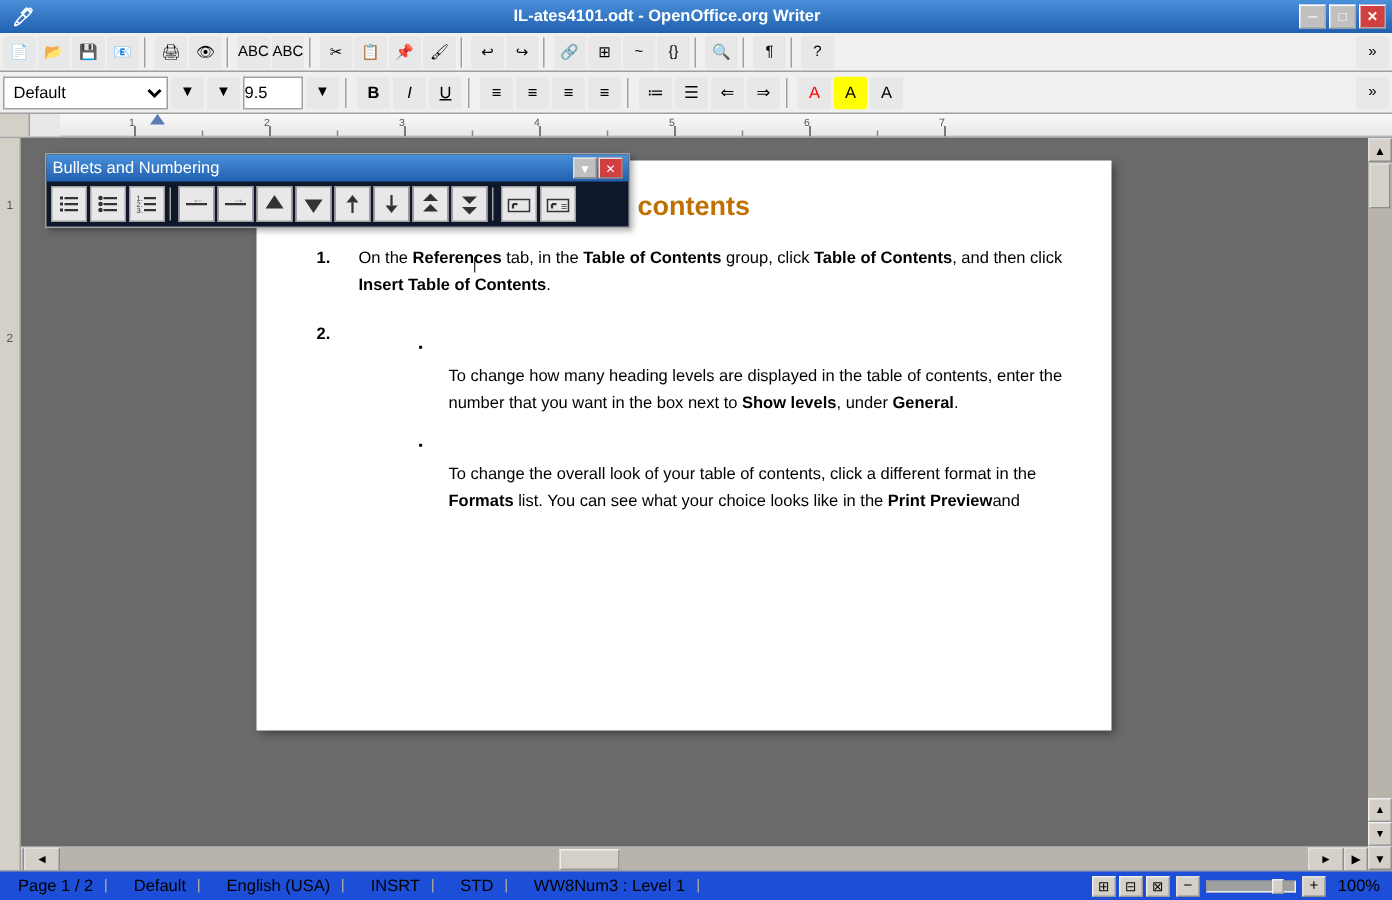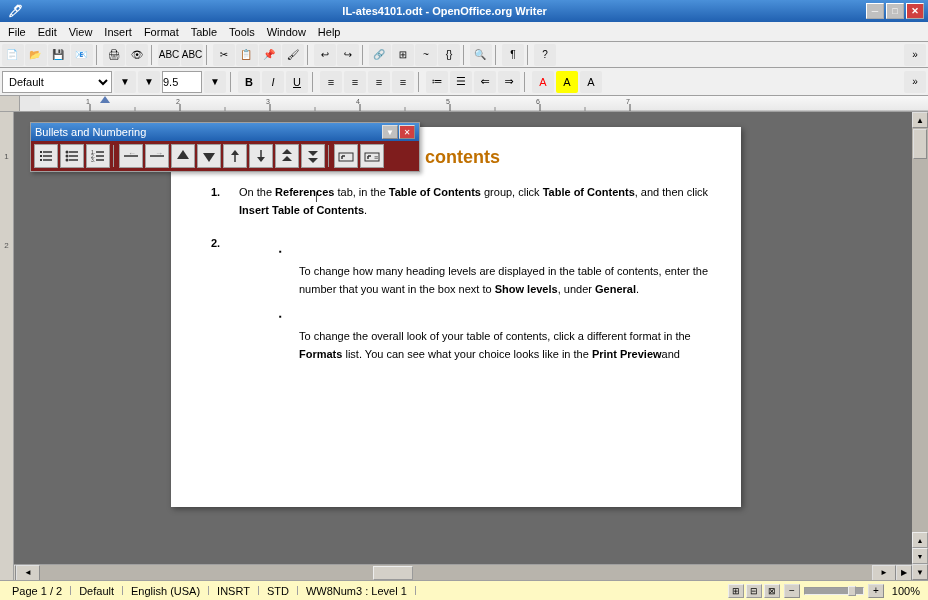--- a/index.html
+++ b/index.html
@@ -182,21 +182,21 @@
     }
     .bullet-content { flex: 1; margin-top: 20px; }
 
     .bold-text { font-weight: bold; }
 
     
     .floating-toolbar {
       position: absolute;
       top: 10px;
       left: 30px;
-      background: #7f1d1d;
+      background: #0f172a;
       border: 1px solid #a0a0a0;
       box-shadow: 2px 2px 4px rgba(0,0,0,0.3);
       z-index: 100;
       width: 390px;
     }
     .ft-title-bar {
       background: linear-gradient(to bottom, #4a90d9, #2060b0);
       color: white;
       height: 18px;
       display: flex;
@@ -257,27 +257,27 @@
       width: 14px;
       height: 30px;
       background: #d4d0c8;
       border: 1px outset #e0e0e0;
       margin: 1px auto;
     }
 
     
     .status-bar {
       height: 20px;
-      background: #fef9c3;
+      background: #1d4ed8;
       border-top: 1px solid #a0a0a0;
       display: flex;
       align-items: center;
       font-size: 11px;
       padding: 5px 4px;
-      gap: 0;
+      gap: 10px;
     }
     .status-item {
       padding: 0 8px;
       border-right: 1px solid #a0a0a0;
       height: 100%;
       display: flex;
       align-items: center;
     }
     .status-right {
       margin-left: auto;
@@ -393,31 +393,20 @@
       <span style="font-size:12px;">🖊</span>
     </div>
     <div class="title-bar-title">IL-ates4101.odt - OpenOffice.org Writer</div>
     <div class="title-bar-controls">
       <div class="title-btn">─</div>
       <div class="title-btn">□</div>
       <div class="title-btn close">✕</div>
     </div>
   </div>
 
-  <div class="menu-bar">
-    <span class="menu-item">File</span>
-    <span class="menu-item">Edit</span>
-    <span class="menu-item">View</span>
-    <span class="menu-item">Insert</span>
-    <span class="menu-item">Format</span>
-    <span class="menu-item">Table</span>
-    <span class="menu-item">Tools</span>
-    <span class="menu-item">Window</span>
-    <span class="menu-item">Help</span>
-  </div>
 
   <div class="toolbar" style="border-bottom:1px solid #a0a0a0; background:#f0f0f0;">
 
     <div class="toolbar-btn" title="New">📄</div>
     <div class="toolbar-btn" title="Open">📂</div>
     <div class="toolbar-btn" title="Save">💾</div>
     <div class="toolbar-btn" title="Email">📧</div>
     <div class="toolbar-sep"></div>
     <div class="toolbar-btn" title="Print">🖨</div>
     <div class="toolbar-btn" title="Print Preview">👁</div>

